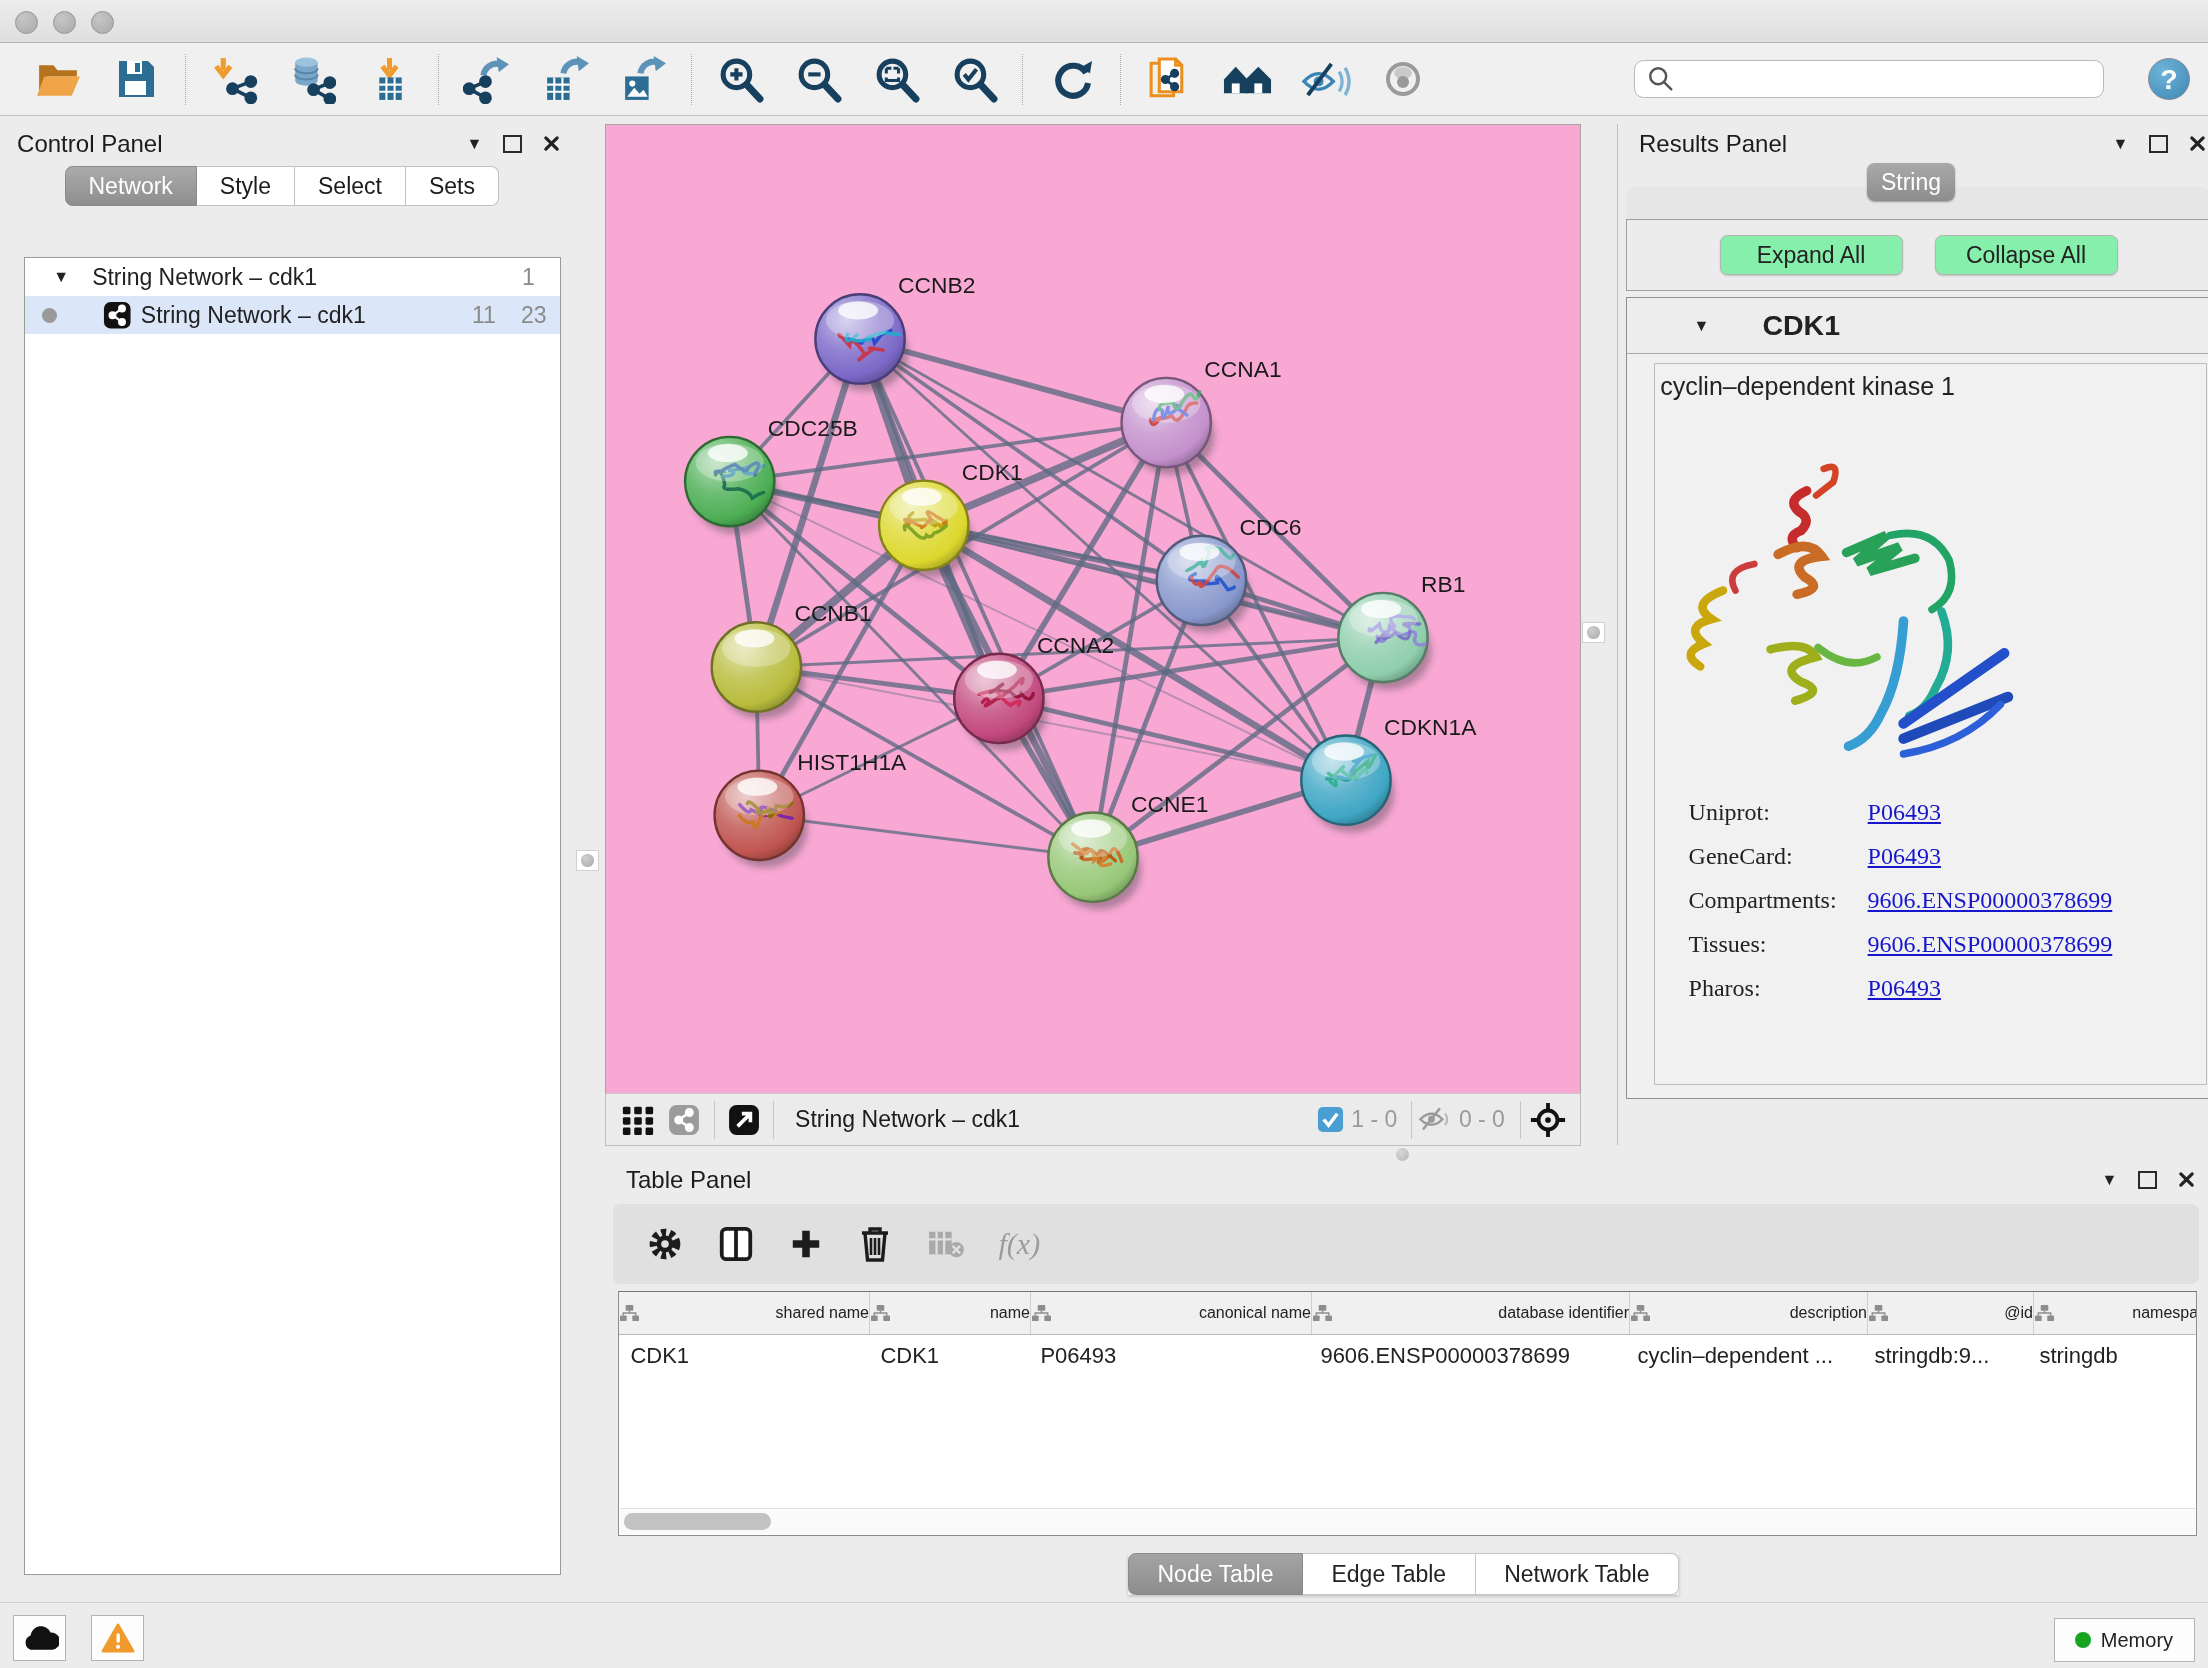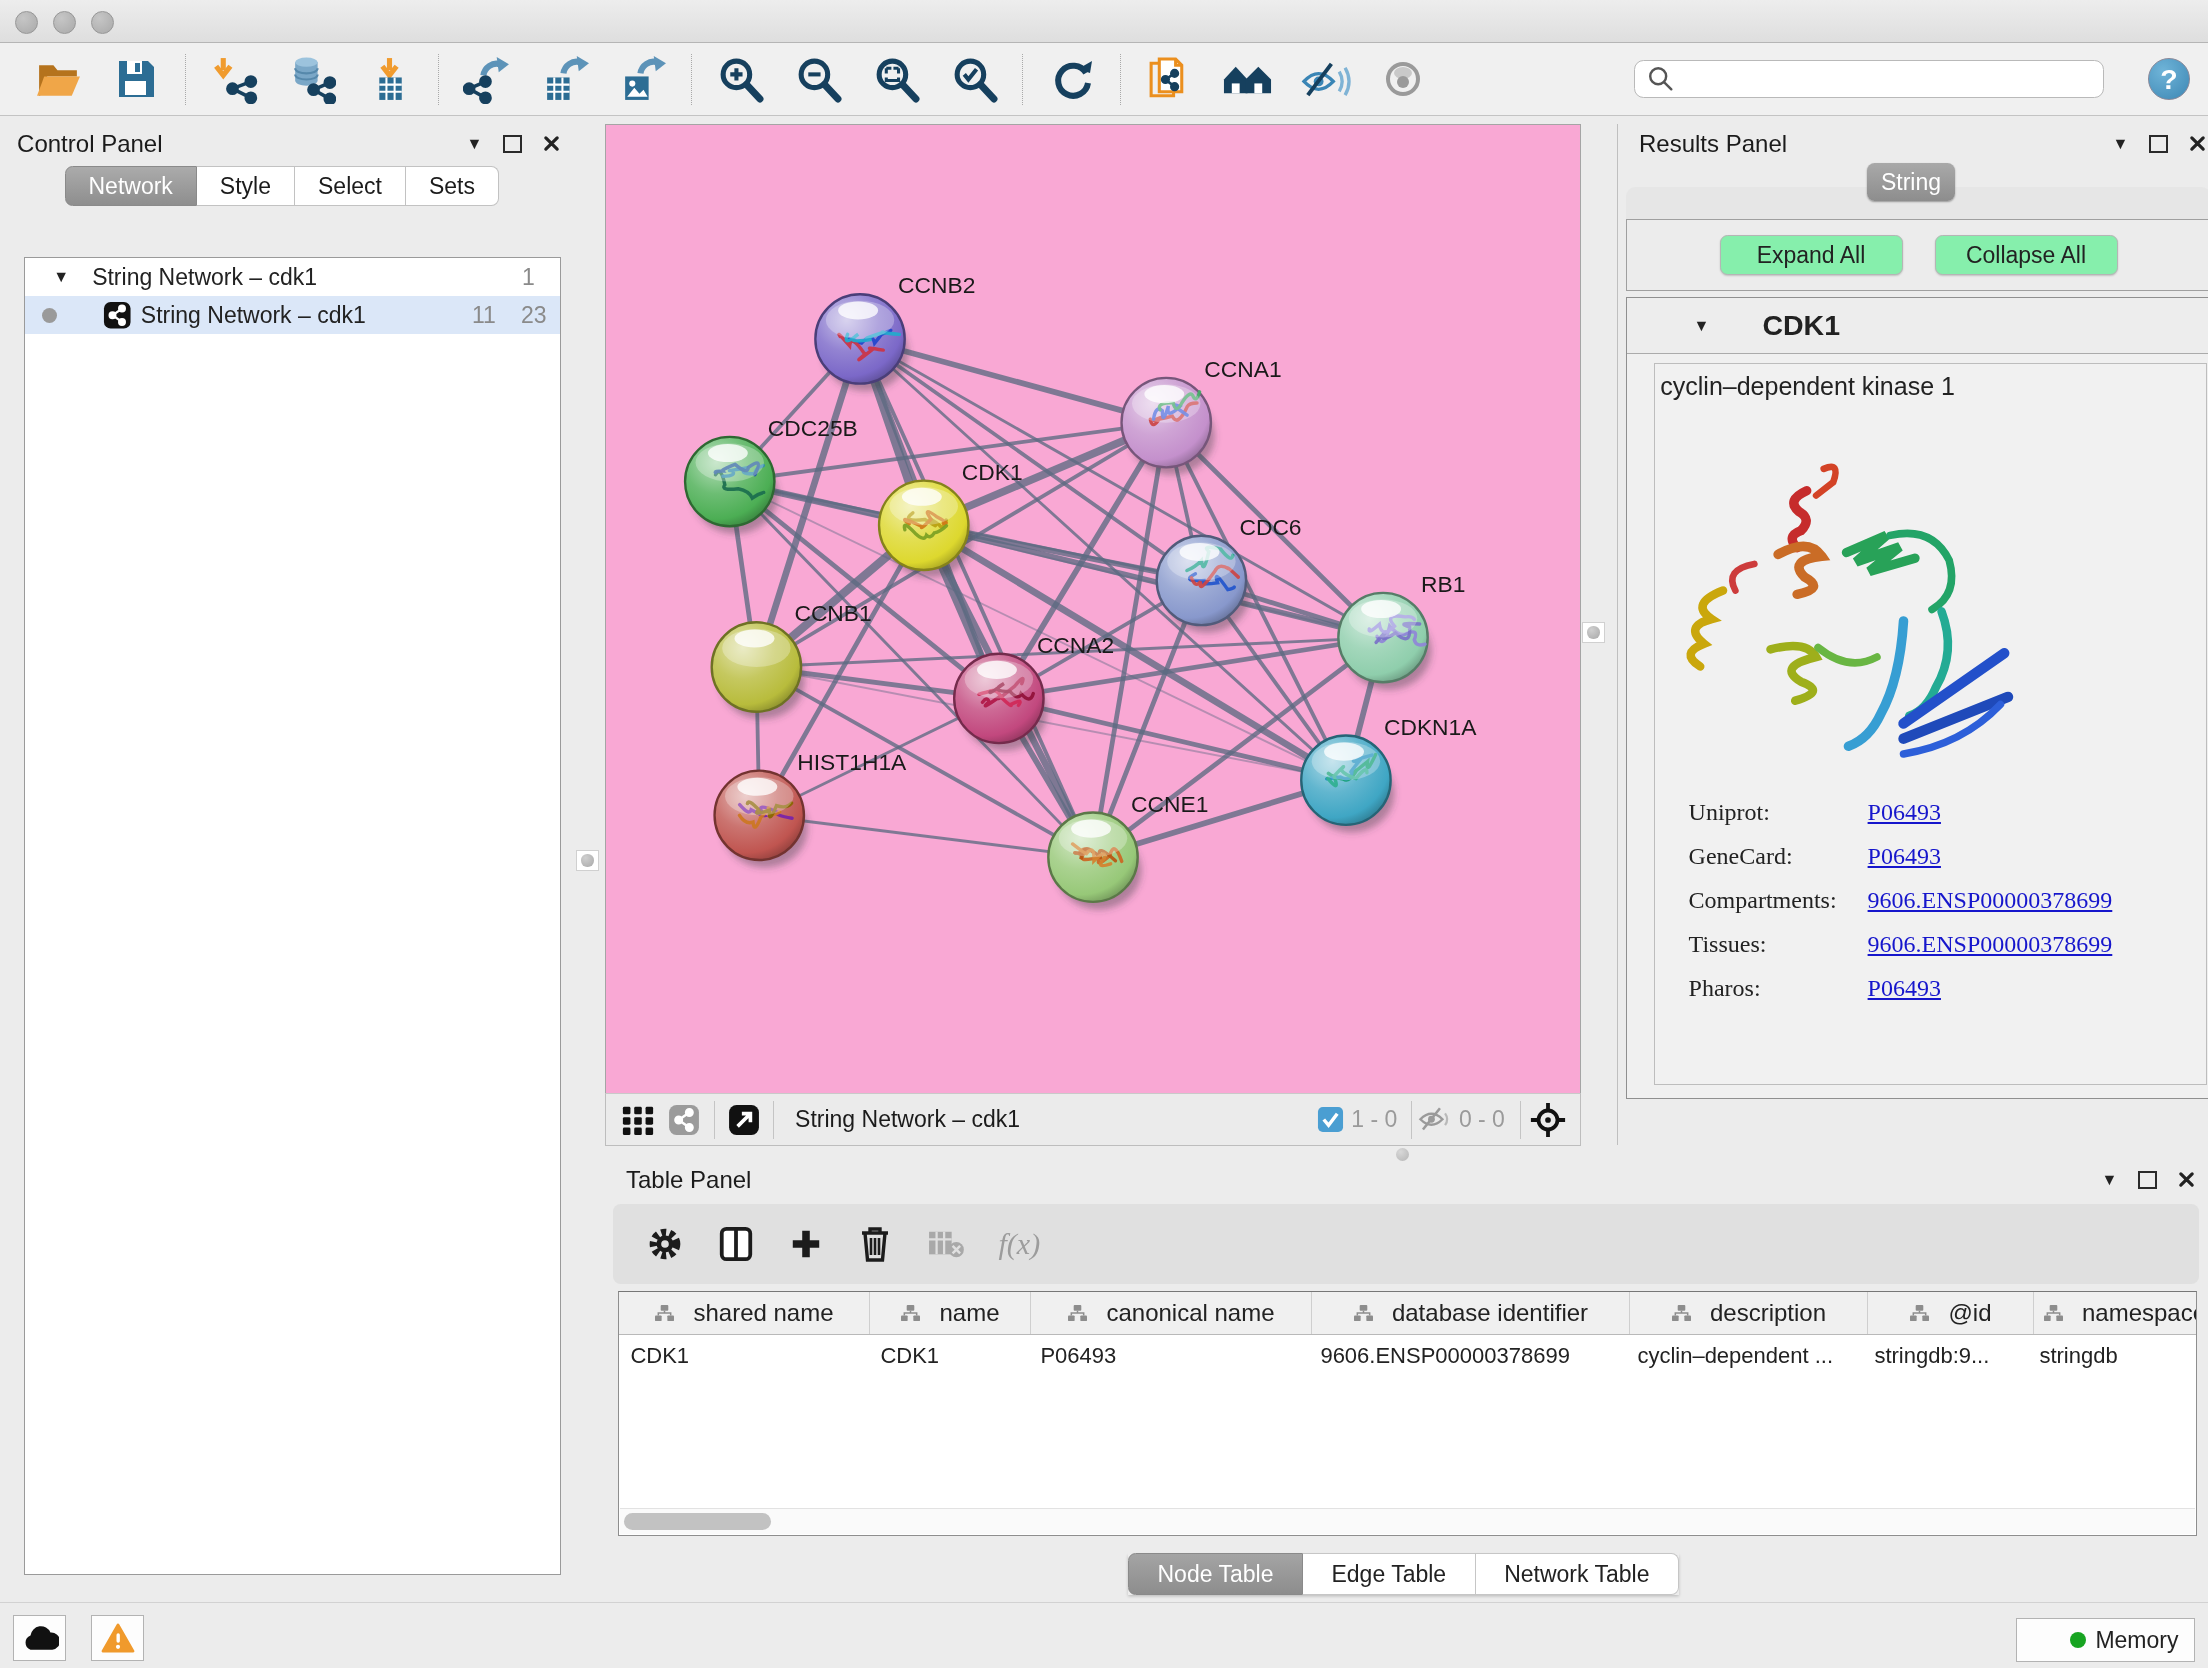--- a/index.html
+++ b/index.html
@@ -97,42 +97,42 @@
   
   .tpanel{position:absolute;left:603px;top:1162px;width:1605px;height:415px;}
   .tp-head{position:absolute;left:23px;top:3.8px;right:13.3px;display:flex;align-items:center;}
   .tp-toolbar{position:absolute;left:9.5px;top:42px;right:9.5px;height:80px;background:#e0e0e0;
     border-radius:7.6px;display:flex;align-items:center;}
   .tpb{margin-left:34px;display:flex;align-items:center;}
   .fx{font-family:"Liberation Serif",serif;font-style:italic;font-size:30px;color:#9c9c9c;}
   .tbl{position:absolute;left:15px;top:129px;right:11.4px;height:243px;background:#fff;
     border:1px solid #8e8e8e;border-top:1.9px solid #777;overflow:hidden;}
   .thead{display:flex;background:#f0f0f0;border-bottom:1px solid #b9b9b9;height:42px;}
-  .th{display:flex;align-items:center;justify-content:center;gap:18px;font-size:24px;
+  .th{display:flex;align-items:center;justify-content:space-between;gap:18px;font-size:16px;
     border-right:1px solid #cfcfcf;overflow:hidden;white-space:nowrap;flex:none;}
   .trow{display:flex;height:42px;}
   .td{display:flex;align-items:center;font-size:22px;padding-left:11.4px;overflow:hidden;
     white-space:nowrap;flex:none;box-sizing:border-box;}
   .hscroll{position:absolute;left:1px;bottom:1px;right:1px;height:25px;background:#fafafa;
     border-top:1px solid #e2e2e2;}
   .hthumb{position:absolute;left:3.8px;top:3.8px;width:147px;height:17px;border-radius:8.6px;background:#c2c2c2;}
   .btabs{position:absolute;left:525px;top:391px;display:flex;box-shadow:0 1.9px 2.9px rgba(0,0,0,.2);}
   .btab{height:40px;padding:0 28.5px;display:flex;align-items:center;font-size:23px;background:#fff;
     border:1px solid #c6c6c6;border-left:none;}
   .btab:first-child{border-left:1px solid #c6c6c6;border-radius:7.6px 0 0 7.6px;}
   .btab:last-child{border-radius:0 7.6px 7.6px 0;}
   .btab.active{background:linear-gradient(#a4a4a4,#8d8d8d);color:#fff;border-color:#8a8a8a;}
 
   
   .statusbar{position:absolute;left:0;top:1602px;width:2208px;height:67px;background:#ececec;
     border-top:1px solid #d2d2d2;}
   .sbtn{position:absolute;top:12.4px;width:51px;height:44px;background:#fdfdfd;border:1.9px solid #b3b3b3;
     display:flex;align-items:center;justify-content:center;}
   .membtn{position:absolute;right:13.3px;top:15px;width:139px;height:42px;background:#fdfdfd;
-    border:1.9px solid #b3b3b3;display:flex;align-items:center;justify-content:center;gap:9.5px;font-size:23px;padding-left:38px;}
+    border:1.9px solid #b3b3b3;display:flex;align-items:center;justify-content:center;gap:9.5px;font-size:20px;}
   .gdot{width:16px;height:16px;border-radius:50%;background:#17a421;}
 
   
   .nlabel{font-size:24px;fill:#1a1a1a;}
 </style>
 </head>
 <body>
 
 <div class="titlebar">
   <span class="tdot" style="left:15px"></span>

